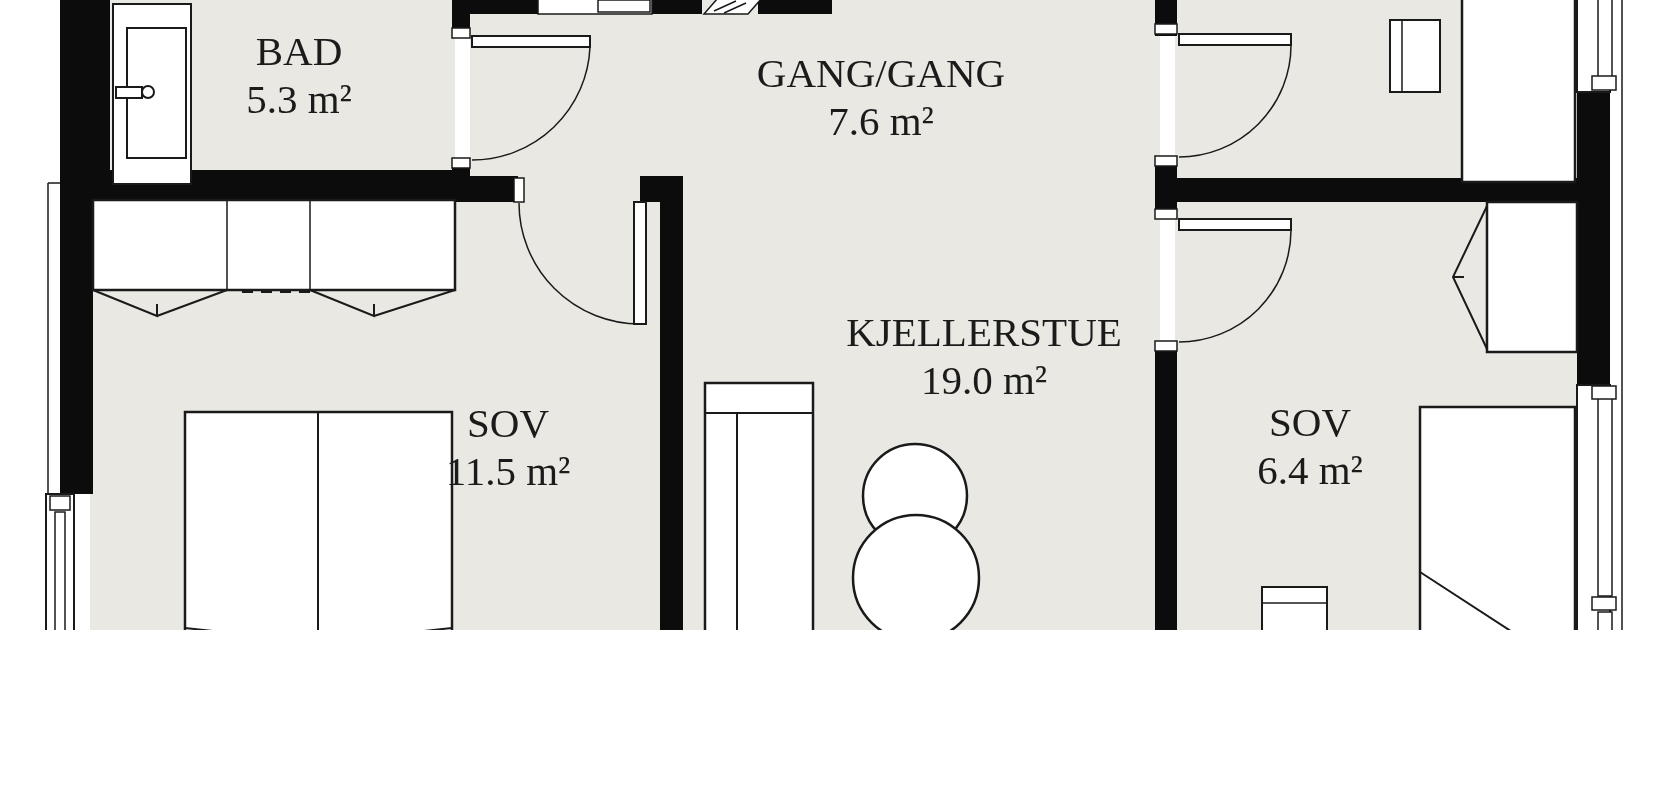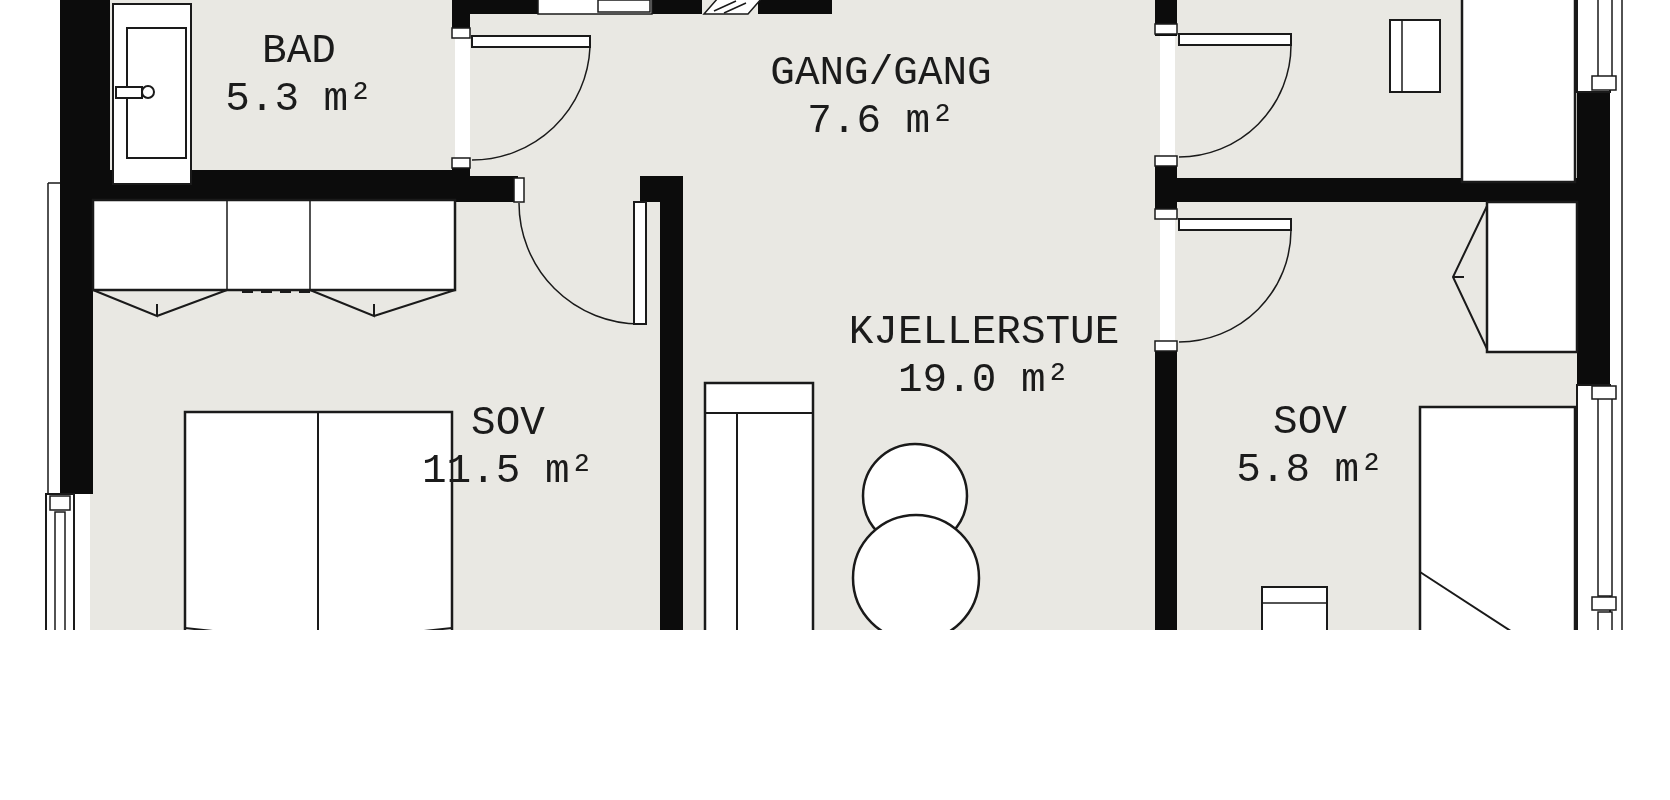--- a/index.html
+++ b/index.html
@@ -1,17 +1,17 @@
 <!DOCTYPE html>
 <html style="--wall: #0c0c0c; --room_fill: #e9e8e3; --exterior: #ffffff; --outline: #1a1a1a; --text: #1b1b1b;"><head>
 <meta charset="utf-8">
 <style>
   html,body{margin:0;padding:0;background:#fff;}
   #stage{position:relative;width:1670px;height:630px;background:var(--exterior,#fff);overflow:hidden;
-         font-family:Liberation Mono, monospace;}
+         font-family:Liberation Serif, serif;}
   svg{position:absolute;left:0;top:0;}
   .fill{fill:var(--room_fill,#e9e8e3);}
   .wall{fill:var(--wall,#0c0c0c);}
   .wht{fill:#fff;stroke:var(--outline,#1a1a1a);stroke-width:2;}
   .furn{fill:#fff;stroke:var(--outline,#1a1a1a);stroke-width:2.5;}
   .band{fill:#e4e3df;}
   .ln{stroke:var(--outline,#1a1a1a);stroke-width:2;fill:none;}
   .thin{stroke:var(--outline,#1a1a1a);stroke-width:1.5;fill:none;}
   .dash{stroke:var(--outline,#1a1a1a);stroke-width:2;fill:none;stroke-dasharray:11 8;}
   .arrow{stroke:var(--outline,#1a1a1a);stroke-width:3;fill:none;}
@@ -230,15 +230,15 @@
   <div class="room-label" style="left:944px;top:356px;margin-left:40px;">
     <div>KJELLERSTUE</div>
     <div>19.0 m²</div>
   </div>
   <div class="room-label" style="left:508px;top:447px;">
     <div>SOV</div>
     <div>11.5 m²</div>
   </div>
   <div class="room-label" style="left:1310px;top:446px;">
     <div>SOV</div>
-    <div>5.8 m²</div>
+    <div>6.4 m²</div>
   </div>
 </div>
 
 </body></html>

